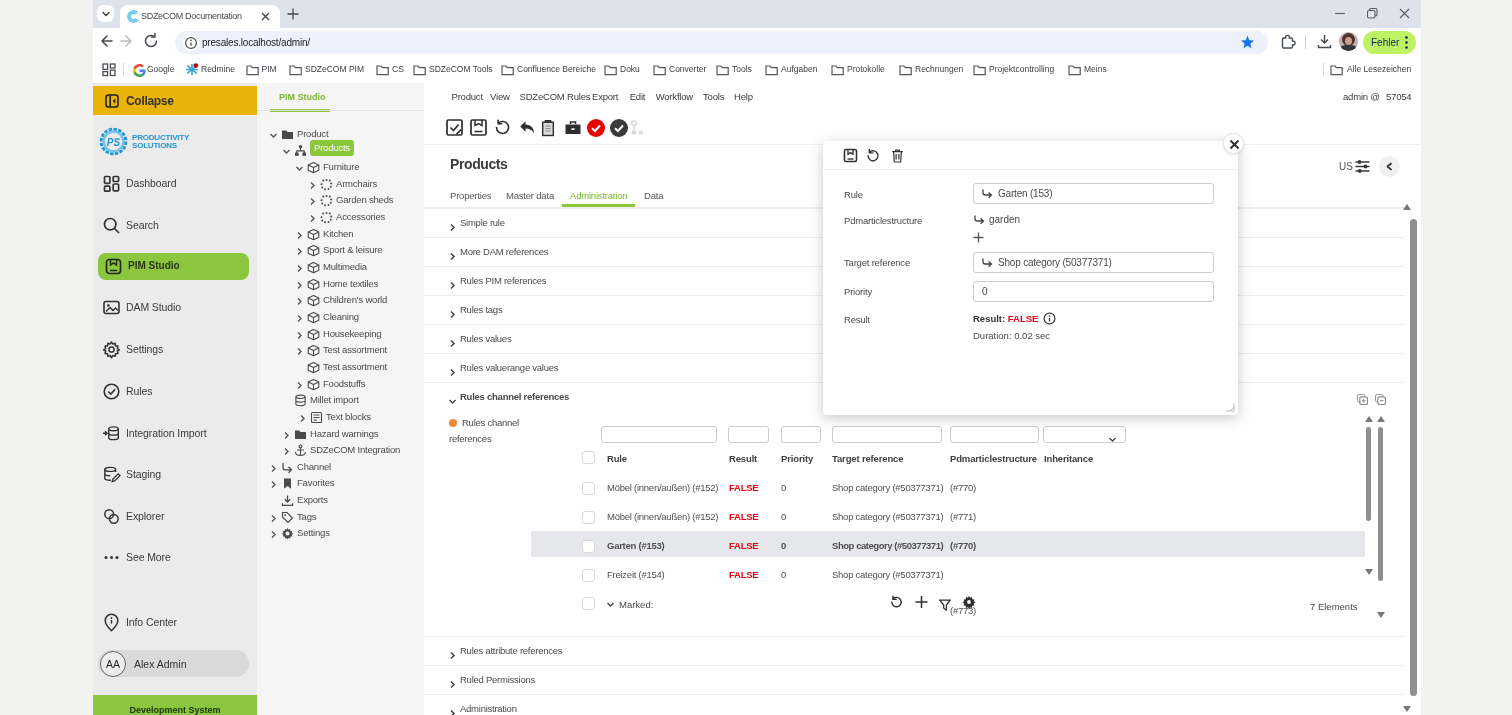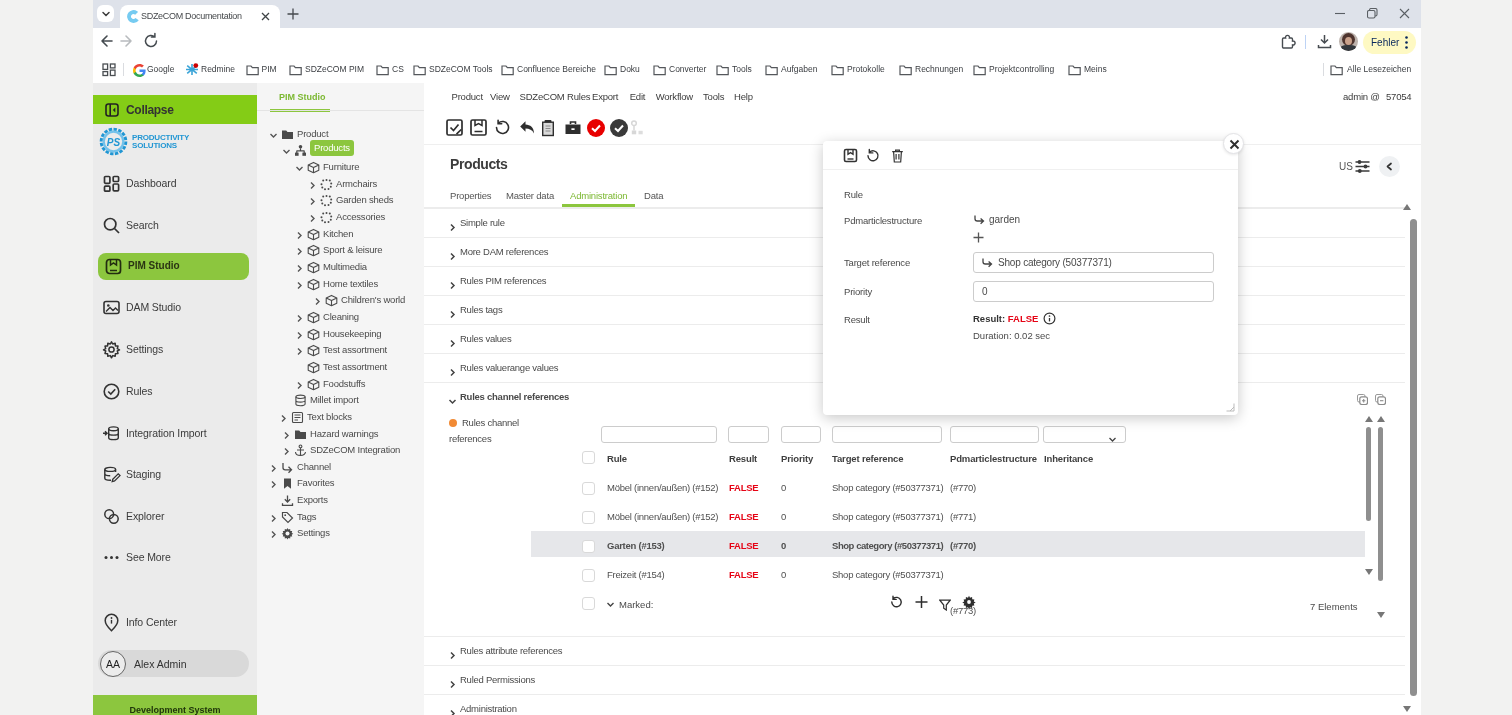--- a/index.html
+++ b/index.html
@@ -6,21 +6,21 @@
 #win { position:absolute; left:93px; top:0; width:1328px; height:526px; background:#fff; }
 #tabstrip { position:absolute; left:0; top:0; width:100%; height:28px; background:#dee2ea; }
 #tabchev { position:absolute; left:4px; top:5px; width:17px; height:17px; background:#fff; border-radius:6px; }
 #tab { position:absolute; left:27px; top:5px; width:160px; height:23px; background:#fff; border-radius:8px 8px 0 0; }
 #toolbar { position:absolute; left:0; top:28px; width:100%; height:28px; background:#fff; }
 #urlbar { position:absolute; left:82px; top:3px; width:1093px; height:23px; background:#ecf1fb; border-radius:12px; }
 #bookmarks { position:absolute; left:0; top:56px; width:100%; height:27px; background:#fff; font-size:8.5px; color:#3a3d41; }
 .bk { position:absolute; top:8px; white-space:nowrap; }
 #page { position:absolute; left:0; top:83px; width:100%; height:632px; background:#fff; overflow:hidden; }
 #sidebar { position:absolute; left:0; top:0; width:164px; height:632px; background:#ebebeb; }
-#collapse { position:absolute; left:0; top:12px; width:164px; height:29px; background:#84cc16; }
+#collapse { position:absolute; left:0; top:3px; width:164px; height:29px; background:#eab308; }
 .snav { position:absolute; left:0; width:164px; height:22px; color:#3b3b3b; }
 .snav .lb { position:absolute; left:33px; top:3px; font-size:10.5px; letter-spacing:-0.1px; }
 .snav svg { position:absolute; left:9px; top:0; }
 #pimbtn { position:absolute; left:5px; top:170px; width:151px; height:27px; background:#8cc63e; border-radius:8px; }
 #alex { position:absolute; left:5px; top:567px; width:151px; height:27px; background:#d9d9d9; border-radius:14px; }
 #devsys { position:absolute; left:0; top:612px; width:164px; height:20px; background:#8cc63e; text-align:center; }
 #tree { position:absolute; left:164px; top:0; width:167px; height:632px; background:#f5f5f5; font-size:9.5px; letter-spacing:-0.2px; color:#4a4a4a; }
 .trow { position:absolute; white-space:nowrap; height:15px; }
 .tch { display:inline-block; width:9px; height:9px; position:relative; top:2px; margin-right:3px; }
 .tic { display:inline-block; width:13px; height:13px; position:relative; top:3px; margin-right:3px; }
@@ -94,34 +94,45 @@
 <div id="toolbar">
 <svg width="20" height="20" viewBox="0 0 20 20" style="position:absolute;left:3px;top:3px">
         <path d="M11 5 L6 10 L11 15 M6 10 H16" stroke="#454b50" stroke-width="1.6" fill="none" stroke-linecap="round" stroke-linejoin="round"></path>
       </svg>
 <svg width="20" height="20" viewBox="0 0 20 20" style="position:absolute;left:24px;top:3px">
         <path d="M9 5 L14 10 L9 15 M14 10 H4" stroke="#b8bbbe" stroke-width="1.6" fill="none" stroke-linecap="round" stroke-linejoin="round"></path>
       </svg>
 <svg width="20" height="20" viewBox="0 0 20 20" style="position:absolute;left:48px;top:3px">
         <path d="M15.5 10 a5.5 5.5 0 1 1 -1.7 -4 M13.9 2.6 V6.1 H10.4" stroke="#454b50" stroke-width="1.5" fill="none" stroke-linecap="round"></path>
       </svg>
+<div id="urlbar">
+        <div style="position:absolute;left:8px;top:3.5px;width:16px;height:16px;background:#fff;border-radius:50%"><svg width="16" height="16" viewBox="0 0 16 16">
+            <circle cx="8" cy="8" r="5.4" fill="none" stroke="#474c51" stroke-width="1.2"></circle>
+            <path d="M8 7.4 V10.8" stroke="#474c51" stroke-width="1.3"></path>
+            <circle cx="8" cy="5.4" r="0.8" fill="#474c51"></circle>
+          </svg></div>
+        <span style="position:absolute;left:27px;top:6px;font-size:10px;letter-spacing:-0.2px;color:#1f1f1f">presales.localhost/admin/</span>
+        <svg width="15" height="15" viewBox="0 0 15 15" style="position:absolute;right:13px;top:4px">
+          <path d="M7.5 0.8 L9.3 5.2 L14 5.6 L10.4 8.7 L11.5 13.3 L7.5 10.8 L3.5 13.3 L4.6 8.7 L1 5.6 L5.7 5.2 Z" fill="#1a73e8"></path>
+        </svg>
+      </div>
 <svg width="19" height="19" viewBox="0 0 19 19" style="position:absolute;left:1185px;top:4px">
         <path d="M4.5 7.2 a1.2 1.2 0 0 1 1.2 -1.2 h1.9 a2 2 0 1 1 3.8 0 h1.9 a1.2 1.2 0 0 1 1.2 1.2 v1.9 a2 2 0 1 1 0 3.8 v1.9 a1.2 1.2 0 0 1 -1.2 1.2 h-7.6 a1.2 1.2 0 0 1 -1.2 -1.2 Z" fill="none" stroke="#474c51" stroke-width="1.4"></path>
       </svg>
 <div style="position:absolute;left:1212px;top:7px;width:1px;height:14px;background:#bdd3f5"></div>
 <svg width="19" height="19" viewBox="0 0 19 19" style="position:absolute;left:1222px;top:4px">
         <path d="M9.5 3 V10.5 M6 7.5 L9.5 11 L13 7.5" stroke="#474c51" stroke-width="1.5" fill="none"></path>
         <path d="M3.5 13 V15.5 H15.5 V13" stroke="#474c51" stroke-width="1.5" fill="none"></path>
       </svg>
 <div style="position:absolute;left:1246px;top:4px;width:19px;height:19px;border-radius:50%;background:#bdb3ad;overflow:hidden">
         <div style="position:absolute;left:3px;top:1px;width:13px;height:13px;border-radius:50%;background:#4e342e"></div>
         <div style="position:absolute;left:6px;top:5px;width:7px;height:8px;border-radius:50%;background:#c9a18b"></div>
         <div style="position:absolute;left:1px;top:13px;width:17px;height:8px;border-radius:40%;background:#32373c"></div>
       </div>
-<div style="position:absolute;left:1270px;top:2.5px;width:53px;height:23px;background:#fef9c3;border-radius:12px;color:#07275c">
+<div style="position:absolute;left:1270px;top:2.5px;width:53px;height:23px;background:#bef264;border-radius:12px;color:#07275c">
         <span style="position:absolute;left:8px;top:6px;font-size:10px">Fehler</span>
         <svg width="3" height="13" viewBox="0 0 3 13" style="position:absolute;right:8px;top:5px">
           <circle cx="1.5" cy="1.5" r="1.3" fill="#07275c"></circle>
           <circle cx="1.5" cy="6.5" r="1.3" fill="#07275c"></circle>
           <circle cx="1.5" cy="11.5" r="1.3" fill="#07275c"></circle>
         </svg>
       </div>
 </div>
 <div id="bookmarks">
       <svg width="14" height="14" viewBox="0 0 14 14" style="position:absolute;left:9px;top:7px">
@@ -391,21 +402,21 @@
         <div class="trow" style="left:38px;top:175.0px"><span class="tch"><svg width="9" height="9" viewBox="0 0 9 9">
               <path d="M3 1.5 L6 4.5 L3 7.5" stroke="#555" stroke-width="1.4" fill="none"></path>
             </svg></span><span class="tic"><svg width="13" height="13" viewBox="0 0 13 13">
               <path d="M6.5 1.4 L11.8 3.9 L6.5 6.4 L1.2 3.9 Z M1.2 3.9 V9.3 L6.5 11.8 V6.4 M11.8 3.9 V9.3 L6.5 11.8" fill="none" stroke="#4a4a4a" stroke-width="1.1" stroke-linejoin="round"></path>
             </svg></span><span class="tx">Multimedia</span></div>
         <div class="trow" style="left:38px;top:191.6px"><span class="tch"><svg width="9" height="9" viewBox="0 0 9 9">
               <path d="M3 1.5 L6 4.5 L3 7.5" stroke="#555" stroke-width="1.4" fill="none"></path>
             </svg></span><span class="tic"><svg width="13" height="13" viewBox="0 0 13 13">
               <path d="M6.5 1.4 L11.8 3.9 L6.5 6.4 L1.2 3.9 Z M1.2 3.9 V9.3 L6.5 11.8 V6.4 M11.8 3.9 V9.3 L6.5 11.8" fill="none" stroke="#4a4a4a" stroke-width="1.1" stroke-linejoin="round"></path>
             </svg></span><span class="tx">Home textiles</span></div>
-        <div class="trow" style="left:56px;top:208.3px"><span class="tch"><svg width="9" height="9" viewBox="0 0 9 9">
+        <div class="trow" style="left:38px;top:208.3px"><span class="tch"><svg width="9" height="9" viewBox="0 0 9 9">
               <path d="M3 1.5 L6 4.5 L3 7.5" stroke="#555" stroke-width="1.4" fill="none"></path>
             </svg></span><span class="tic"><svg width="13" height="13" viewBox="0 0 13 13">
               <path d="M6.5 1.4 L11.8 3.9 L6.5 6.4 L1.2 3.9 Z M1.2 3.9 V9.3 L6.5 11.8 V6.4 M11.8 3.9 V9.3 L6.5 11.8" fill="none" stroke="#4a4a4a" stroke-width="1.1" stroke-linejoin="round"></path>
             </svg></span><span class="tx">Children's world</span></div>
         <div class="trow" style="left:38px;top:224.9px"><span class="tch"><svg width="9" height="9" viewBox="0 0 9 9">
               <path d="M3 1.5 L6 4.5 L3 7.5" stroke="#555" stroke-width="1.4" fill="none"></path>
             </svg></span><span class="tic"><svg width="13" height="13" viewBox="0 0 13 13">
               <path d="M6.5 1.4 L11.8 3.9 L6.5 6.4 L1.2 3.9 Z M1.2 3.9 V9.3 L6.5 11.8 V6.4 M11.8 3.9 V9.3 L6.5 11.8" fill="none" stroke="#4a4a4a" stroke-width="1.1" stroke-linejoin="round"></path>
             </svg></span><span class="tx">Cleaning</span></div>
         <div class="trow" style="left:38px;top:241.6px"><span class="tch"><svg width="9" height="9" viewBox="0 0 9 9">
@@ -423,21 +434,21 @@
             </svg></span><span class="tx">Test assortment</span></div>
         <div class="trow" style="left:38px;top:291.5px"><span class="tch"><svg width="9" height="9" viewBox="0 0 9 9">
               <path d="M3 1.5 L6 4.5 L3 7.5" stroke="#555" stroke-width="1.4" fill="none"></path>
             </svg></span><span class="tic"><svg width="13" height="13" viewBox="0 0 13 13">
               <path d="M6.5 1.4 L11.8 3.9 L6.5 6.4 L1.2 3.9 Z M1.2 3.9 V9.3 L6.5 11.8 V6.4 M11.8 3.9 V9.3 L6.5 11.8" fill="none" stroke="#4a4a4a" stroke-width="1.1" stroke-linejoin="round"></path>
             </svg></span><span class="tx">Foodstuffs</span></div>
         <div class="trow" style="left:37px;top:308.2px"><span class="tic"><svg width="13" height="13" viewBox="0 0 13 13">
               <ellipse cx="6.5" cy="2.8" rx="4.6" ry="1.7" fill="none" stroke="#4a4a4a" stroke-width="1.1"></ellipse>
               <path d="M1.9 2.8 V6.4 c0 .9 2 1.7 4.6 1.7 s4.6 -.8 4.6 -1.7 V2.8 M1.9 6.4 V10 c0 .9 2 1.7 4.6 1.7 s4.6 -.8 4.6 -1.7 V6.4" fill="none" stroke="#4a4a4a" stroke-width="1.1"></path>
             </svg></span><span class="tx">Millet import</span></div>
-        <div class="trow" style="left:22px;top:324.8px"><span class="tch"><svg width="9" height="9" viewBox="0 0 9 9">
+        <div class="trow" style="left:41px;top:324.8px"><span class="tch"><svg width="9" height="9" viewBox="0 0 9 9">
               <path d="M3 1.5 L6 4.5 L3 7.5" stroke="#555" stroke-width="1.4" fill="none"></path>
             </svg></span><span class="tic"><svg width="13" height="13" viewBox="0 0 13 13">
               <rect x="1.5" y="1.5" width="10" height="10" rx="1" fill="none" stroke="#4a4a4a" stroke-width="1.1"></rect>
               <path d="M3.5 4 H9.5 M3.5 6.5 H9.5 M3.5 9 H7" stroke="#4a4a4a" stroke-width="1"></path>
             </svg></span><span class="tx">Text blocks</span></div>
         <div class="trow" style="left:25px;top:341.5px"><span class="tch"><svg width="9" height="9" viewBox="0 0 9 9">
               <path d="M3 1.5 L6 4.5 L3 7.5" stroke="#555" stroke-width="1.4" fill="none"></path>
             </svg></span><span class="tic"><svg width="13" height="13" viewBox="0 0 13 13">
               <path d="M1 2.5 H5.2 L6.5 4 H12 V11 H1 Z" fill="#4a4a4a"></path>
             </svg></span><span class="tx">Hazard warnings</span></div>
@@ -722,20 +733,26 @@
           <path d="M4.5 11 H10.5" stroke="#333" stroke-width="1.4"></path>
         </svg>
         <svg width="14" height="15" viewBox="0 0 14 15" style="left:43px">
           <path d="M2 7.8 a5 5 0 1 0 1.6 -3.7 M3.3 1.4 V4.9 H6.8" stroke="#333" stroke-width="1.4" fill="none" stroke-linecap="round"></path>
         </svg>
         <svg width="13" height="15" viewBox="0 0 13 15" style="left:68px">
           <path d="M1.2 3.6 H11.8 M4.6 3.6 V2.1 H8.4 V3.6 M2.6 3.6 L3.3 14 H9.7 L10.4 3.6 M5.1 6 V11.6 M7.9 6 V11.6" stroke="#333" stroke-width="1.2" fill="none"></path>
         </svg>
       </div>
       <span class="dlb" style="top:48px">Rule</span>
+      <div class="din" style="top:42px">
+        <span class="ar"><svg width="13" height="12" viewBox="0 0 13 12">
+            <path d="M2 1.5 V4.8 c0 1.3 1 2.2 2.3 2.2 H10 M7.6 4.4 L10.5 7 L7.6 9.7" fill="none" stroke="#444" stroke-width="1.3"></path>
+          </svg></span>
+        <span class="tx2">Garten (153)</span>
+      </div>
       <span class="dlb" style="top:74px">Pdmarticlestructure</span>
       <span style="position:absolute;left:150px;top:71px"><svg width="13" height="12" viewBox="0 0 13 12">
           <path d="M2 1.5 V4.8 c0 1.3 1 2.2 2.3 2.2 H10 M7.6 4.4 L10.5 7 L7.6 9.7" fill="none" stroke="#444" stroke-width="1.3"></path>
         </svg></span>
       <span style="position:absolute;left:166px;top:73px;font-size:10px;color:#4a4a4a">garden</span>
       <span style="position:absolute;left:150px;top:88px"><svg width="11" height="11" viewBox="0 0 11 11">
           <path d="M5.5 0.5 V10.5 M0.5 5.5 H10.5" stroke="#555" stroke-width="1.3"></path>
         </svg></span>
       <span class="dlb" style="top:116px">Target reference</span>
       <div class="din" style="top:111px">

